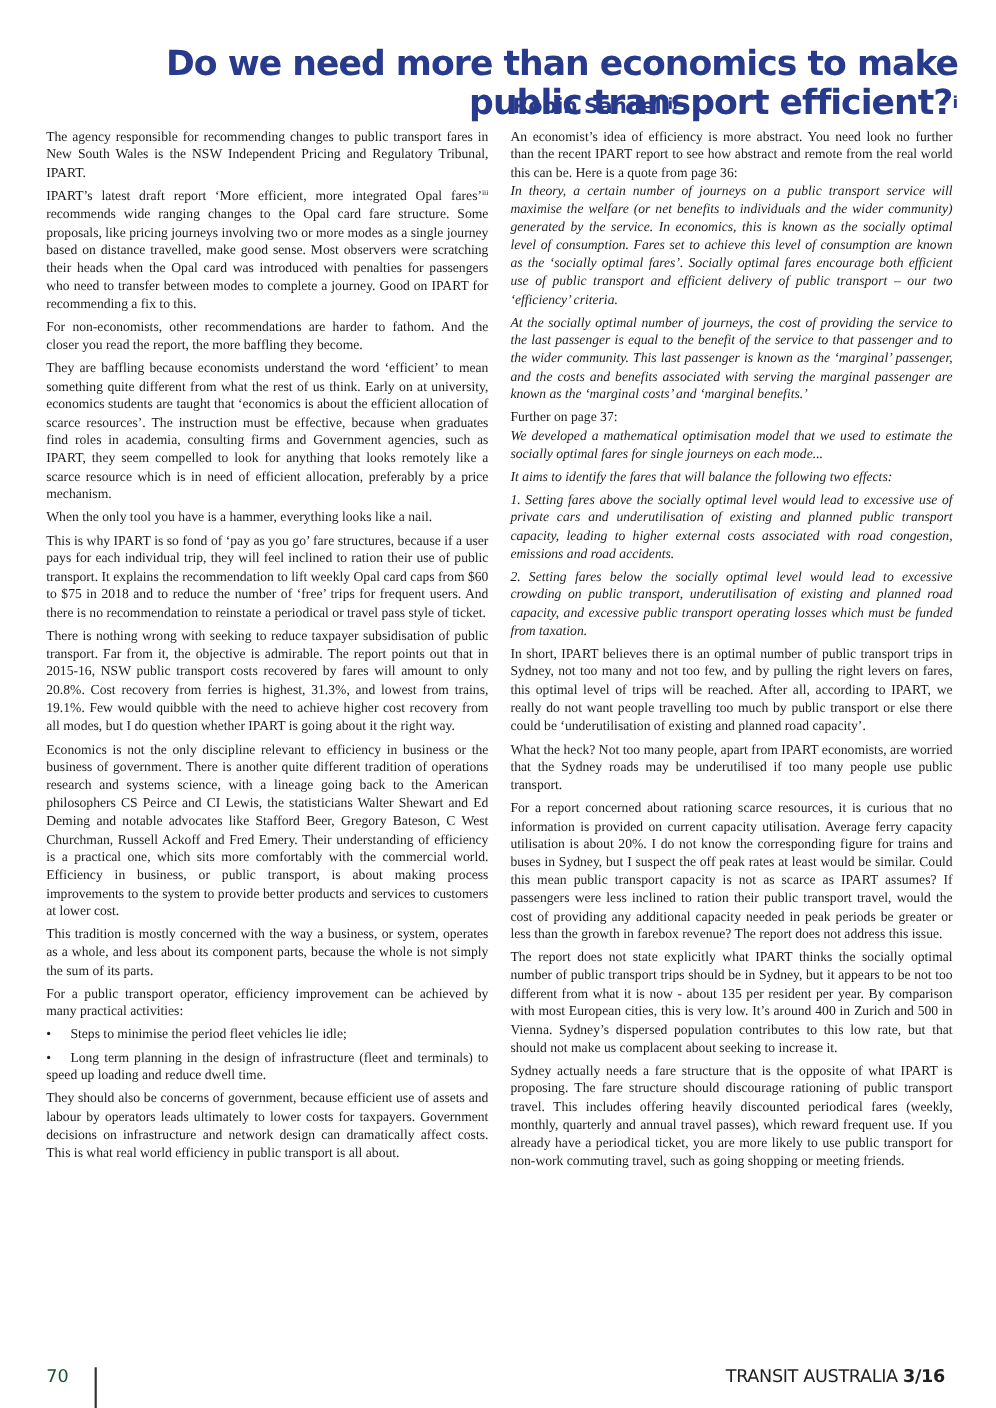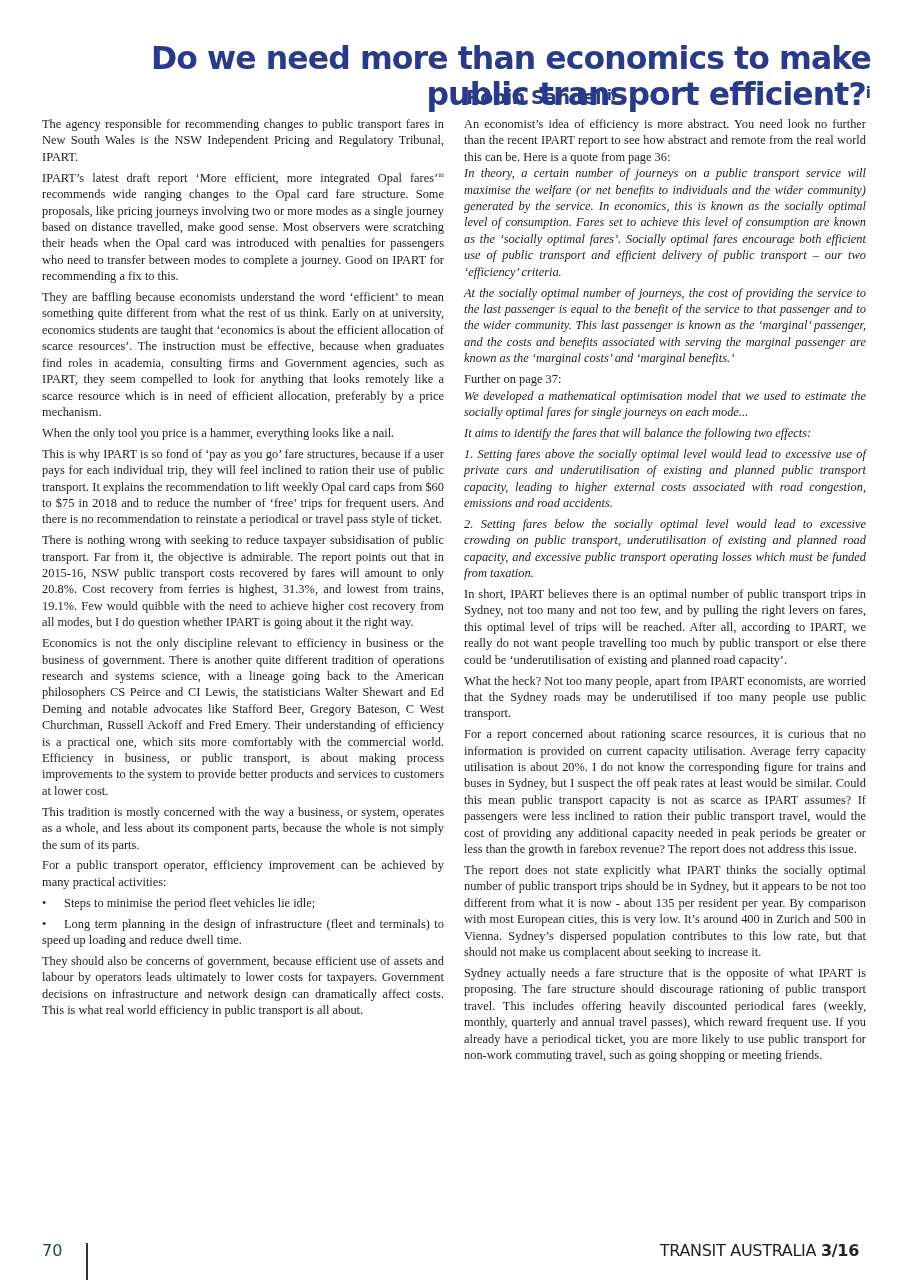--- a/index.html
+++ b/index.html
@@ -47,22 +47,23 @@
 </head>
 <body>
 
 <h1 class="title"><span>Do we need more than economics to make public transport efficient?</span><sup>i</sup></h1>
 
 <h2 class="author"><span>Robin Sandell</span><sup>ii</sup></h2>
 
 <div class="col left">
   <p>The agency responsible for recommending changes to public transport fares in New South Wales is the NSW Independent Pricing and Regulatory Tribunal, IPART.</p>
   <p><span>IPART’s latest draft report ‘More efficient, more integrated Opal fares’</span><sup>iii</sup><span> recommends wide ranging changes to the Opal card fare structure. Some proposals, like pricing journeys involving two or more modes as a single journey based on distance travelled, make good sense. Most observers were scratching their heads when the Opal card was introduced with penalties for passengers who need to transfer between modes to complete a journey. Good on IPART for recommending a fix to this.</span></p>
+  <p>For non-economists, other recommendations are harder to fathom. And the closer you read the report, the more baffling they become.</p>
   <p>They are baffling because economists understand the word ‘efficient’ to mean something quite different from what the rest of us think. Early on at university, economics students are taught that ‘economics is about the efficient allocation of scarce resources’. The instruction must be effective, because when graduates find roles in academia, consulting firms and Government agencies, such as IPART, they seem compelled to look for anything that looks remotely like a scarce resource which is in need of efficient allocation, preferably by a price mechanism.</p>
-  <p>When the only tool you price is a hammer, everything looks like a nail.</p>
+  <p>When the only tool you have is a hammer, everything looks like a nail.</p>
   <p>This is why IPART is so fond of ‘pay as you go’ fare structures, because if a user pays for each individual trip, they will feel inclined to ration their use of public transport. It explains the recommendation to lift weekly Opal card caps from $60 to $75 in 2018 and to reduce the number of ‘free’ trips for frequent users. And there is no recommendation to reinstate a periodical or travel pass style of ticket.</p>
   <p>There is nothing wrong with seeking to reduce taxpayer subsidisation of public transport. Far from it, the objective is admirable. The report points out that in 2015-16, NSW public transport costs recovered by fares will amount to only 20.8%. Cost recovery from ferries is highest, 31.3%, and lowest from trains, 19.1%. Few would quibble with the need to achieve higher cost recovery from all modes, but I do question whether IPART is going about it the right way.</p>
   <p>Economics is not the only discipline relevant to efficiency in business or the business of government. There is another quite different tradition of operations research and systems science, with a lineage going back to the American philosophers CS Peirce and CI Lewis, the statisticians Walter Shewart and Ed Deming and notable advocates like Stafford Beer, Gregory Bateson, C West Churchman, Russell Ackoff and Fred Emery. Their understanding of efficiency is a practical one, which sits more comfortably with the commercial world. Efficiency in business, or public transport, is about making process improvements to the system to provide better products and services to customers at lower cost.</p>
   <p>This tradition is mostly concerned with the way a business, or system, operates as a whole, and less about its component parts, because the whole is not simply the sum of its parts.</p>
   <p>For a public transport operator, efficiency improvement can be achieved by many practical activities:</p>
   <p class="bullet"><span class="dot">•</span><span>Steps to minimise the period fleet vehicles lie idle;</span></p>
   <p class="bullet"><span class="dot">•</span><span>Long term planning in the design of infrastructure (fleet and terminals) to speed up loading and reduce dwell time.</span></p>
   <p>They should also be concerns of government, because efficient use of assets and labour by operators leads ultimately to lower costs for taxpayers. Government decisions on infrastructure and network design can dramatically affect costs. This is what real world efficiency in public transport is all about.</p>
 </div>
 

